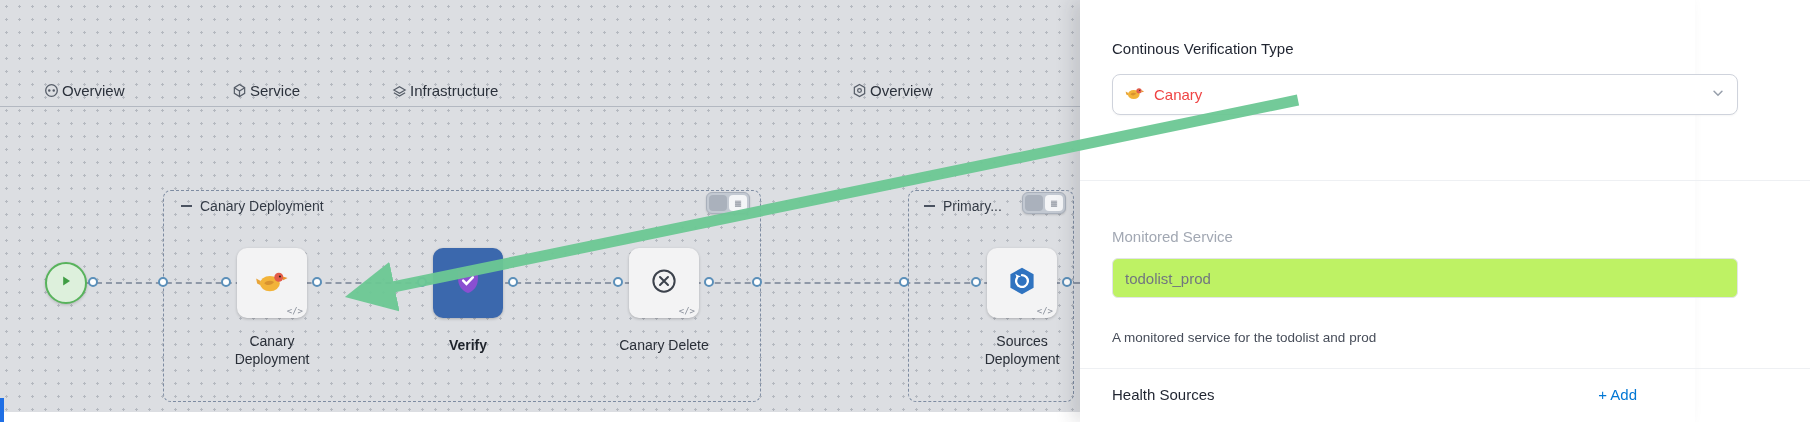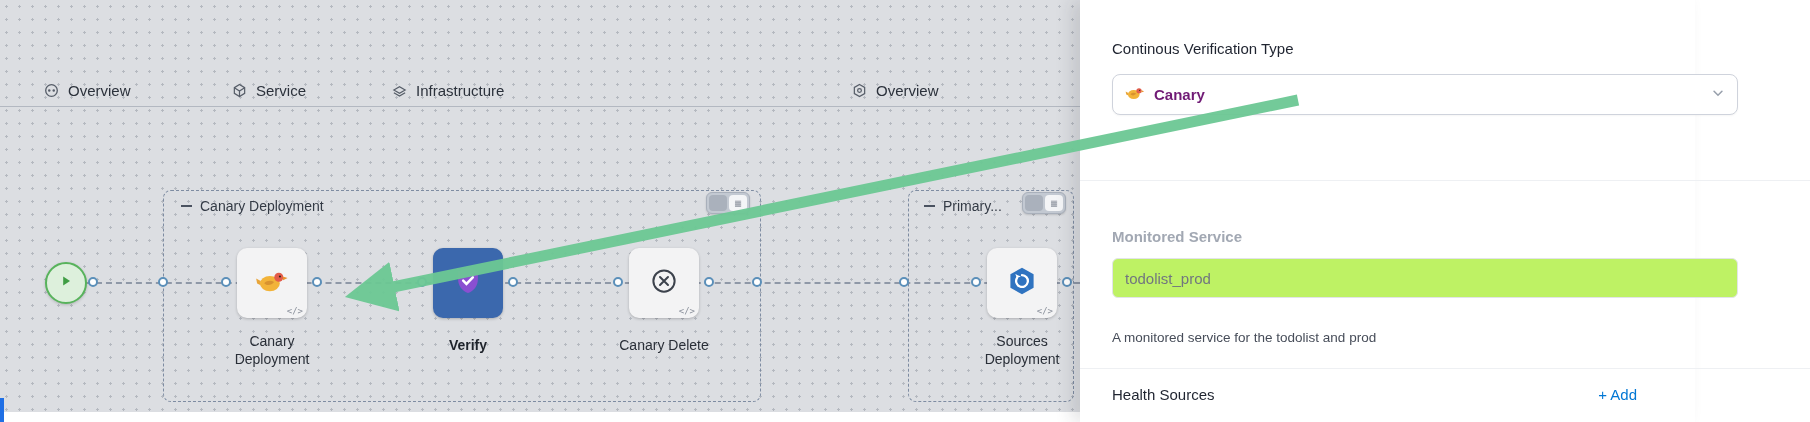--- a/index.html
+++ b/index.html
@@ -10,21 +10,21 @@
   .canvas {
     position:absolute; left:0; top:0; width:1080px; height:412px; overflow:hidden;
     background-color:#dcdee2;
     background-image:radial-gradient(#b5b9c0 1.2px, transparent 1.3px);
     background-size:13px 13px;
   }
   .edge-accent { position:absolute; left:0; top:398px; width:4px; height:24px; background:#1f6fe5; z-index:30; }
 
   
   .tabs { position:absolute; left:0; top:74px; width:1080px; height:33px; border-bottom:1px solid #b3b8c1; z-index:5; }
-  .tab { position:absolute; top:0; height:33px; display:flex; align-items:center; gap:9px;
+  .tab { position:absolute; top:0; height:33px; display:flex; align-items:center; gap:3px;
          font-size:15px; color:#2b313b; cursor:pointer;text-align:right; }
   .tab.active { font-weight:700; color:#1c2129; }
   .tab.active::after { content:""; position:absolute; left:-6px; right:-6px; bottom:-1px; height:3px; background:#2553b4; }
   .tab svg { display:block; }
 
   
   .connector-line { position:absolute; left:86px; top:282px; width:994px; border-top:2px dashed #8f98a7; z-index:1; }
   .dot { position:absolute; top:277px; width:10px; height:10px; border-radius:50%;
          background:#fff; border:2px solid #5b8fb9; z-index:2; }
 
@@ -51,25 +51,25 @@
   .step-label.bold { font-weight:700; color:#1e232b; }
 
   
   .arrow-layer { position:absolute; left:0; top:0; width:1810px; height:422px; z-index:60; pointer-events:none; }
 
   
   .panel { position:absolute; left:1080px; top:0; width:615px; height:422px; background:#ffffff;
            box-shadow:-9px 0 16px rgba(30,34,40,.12); z-index:10; }
   .panel .hairline { position:absolute; left:0; width:730px; height:1px; background:#eef0f3; }
   .field-label { position:absolute; left:32px; font-size:15px; color:#1f2430; font-weight:500; }
-  .field-label.muted { color:#a2a8b3; font-weight:700; }
+  .field-label.muted { color:#a2a8b3; font-weight:400; }
   .dropdown { position:absolute; left:32px; top:74px; width:626px; height:41px; background:#fff;
               border:1px solid #cfd3dc; border-radius:8px; display:flex; align-items:center; padding:0 12px; gap:9px;
               box-shadow:0 1px 2px rgba(0,0,0,.04); cursor:pointer; }
-  .dropdown .val { font-size:15px; color:#701a75; font-weight:700; flex:1; }
+  .dropdown .val { font-size:15px; color:#ef4444; font-weight:400; flex:1; }
   .disabled-input { position:absolute; left:32px; top:258px; width:626px; height:40px; background:#bef264;
                     border:1px solid #e2e4e8; border-radius:6px; font-size:15px; color:#71767f; padding:0 12px;
                     font-family:"Liberation Sans", sans-serif; }
   .help-text { position:absolute; left:32px; top:330px; font-size:13.5px; color:#474d59; }
   .add-link { position:absolute; right:58px; top:386px; font-size:15px; color:#0277d4; font-weight:500; cursor:pointer; }
 </style>
 </head>
 <body>
 
 <div class="stage">

